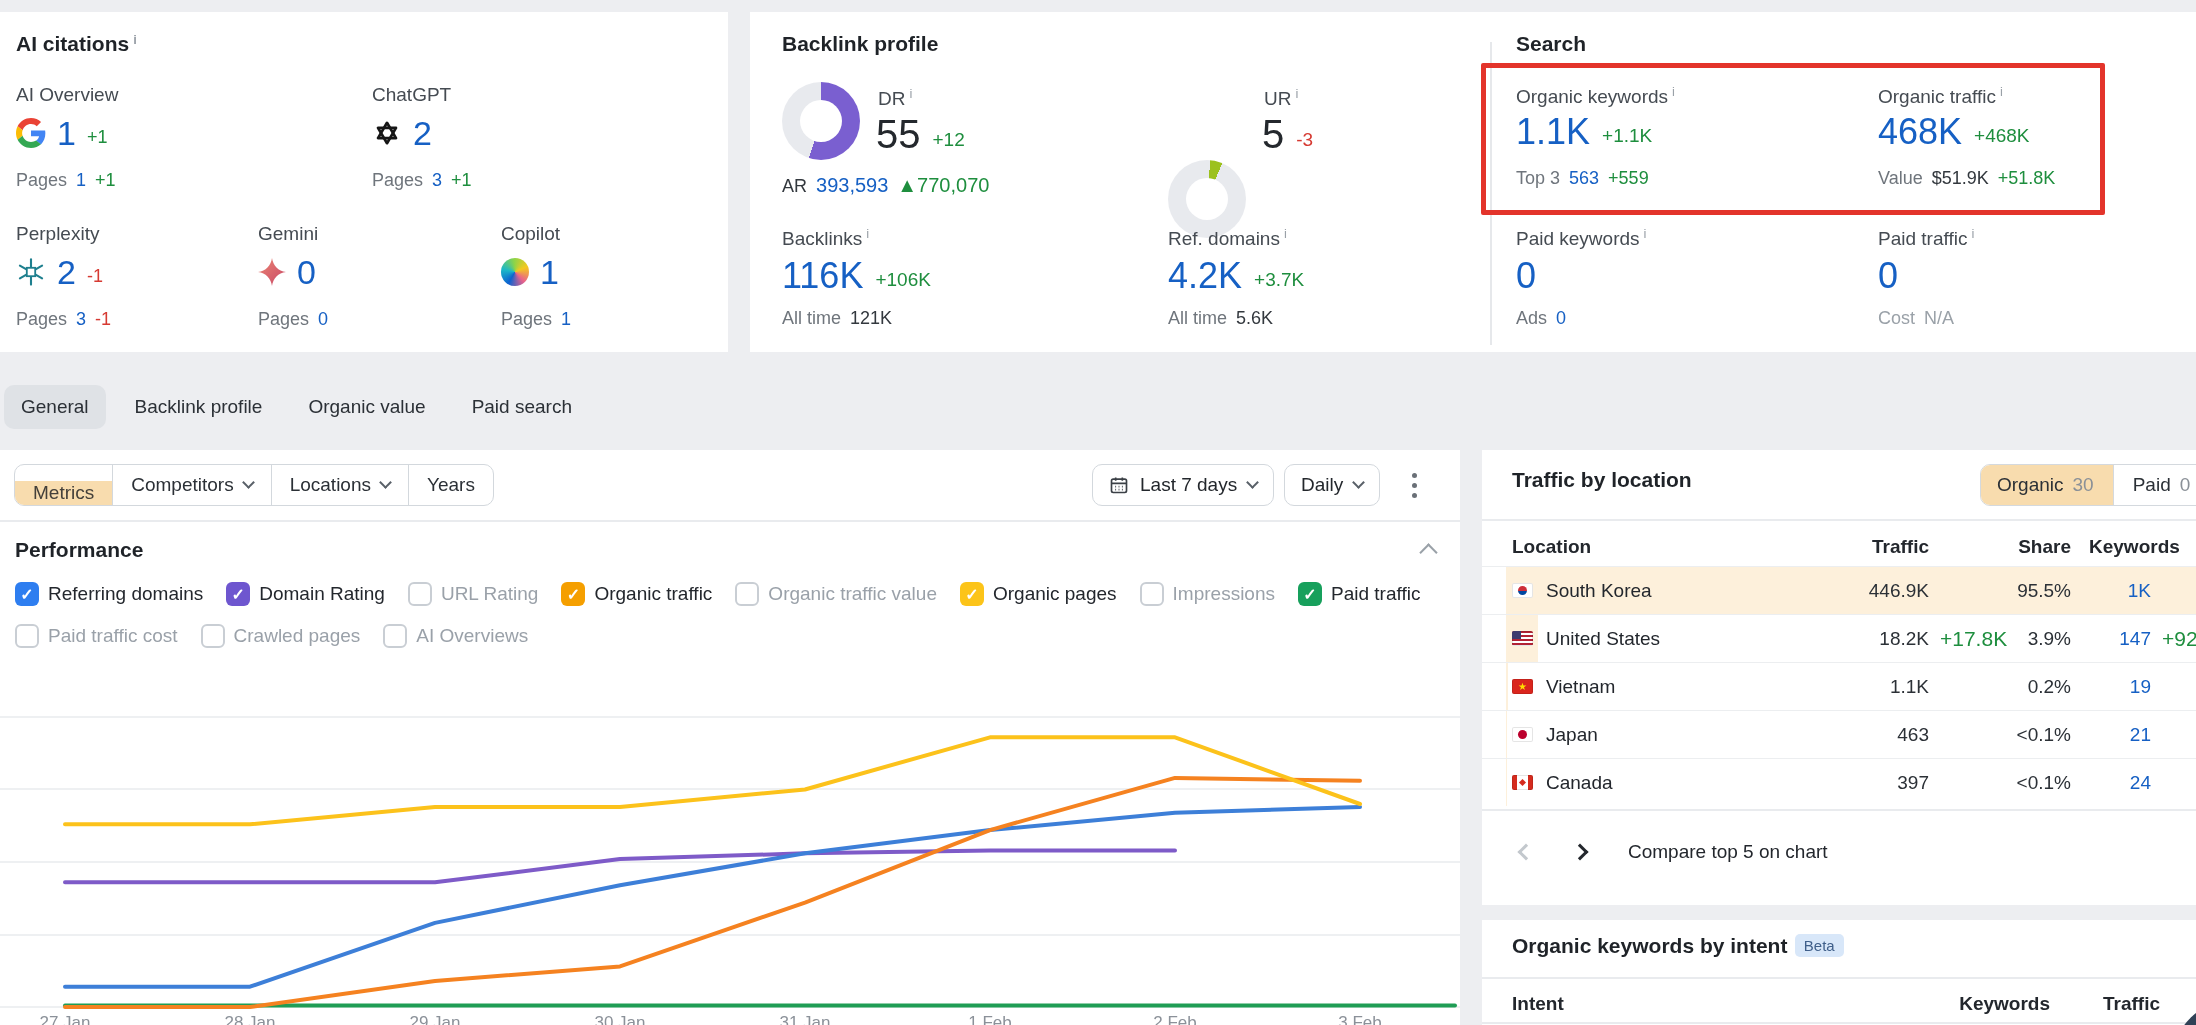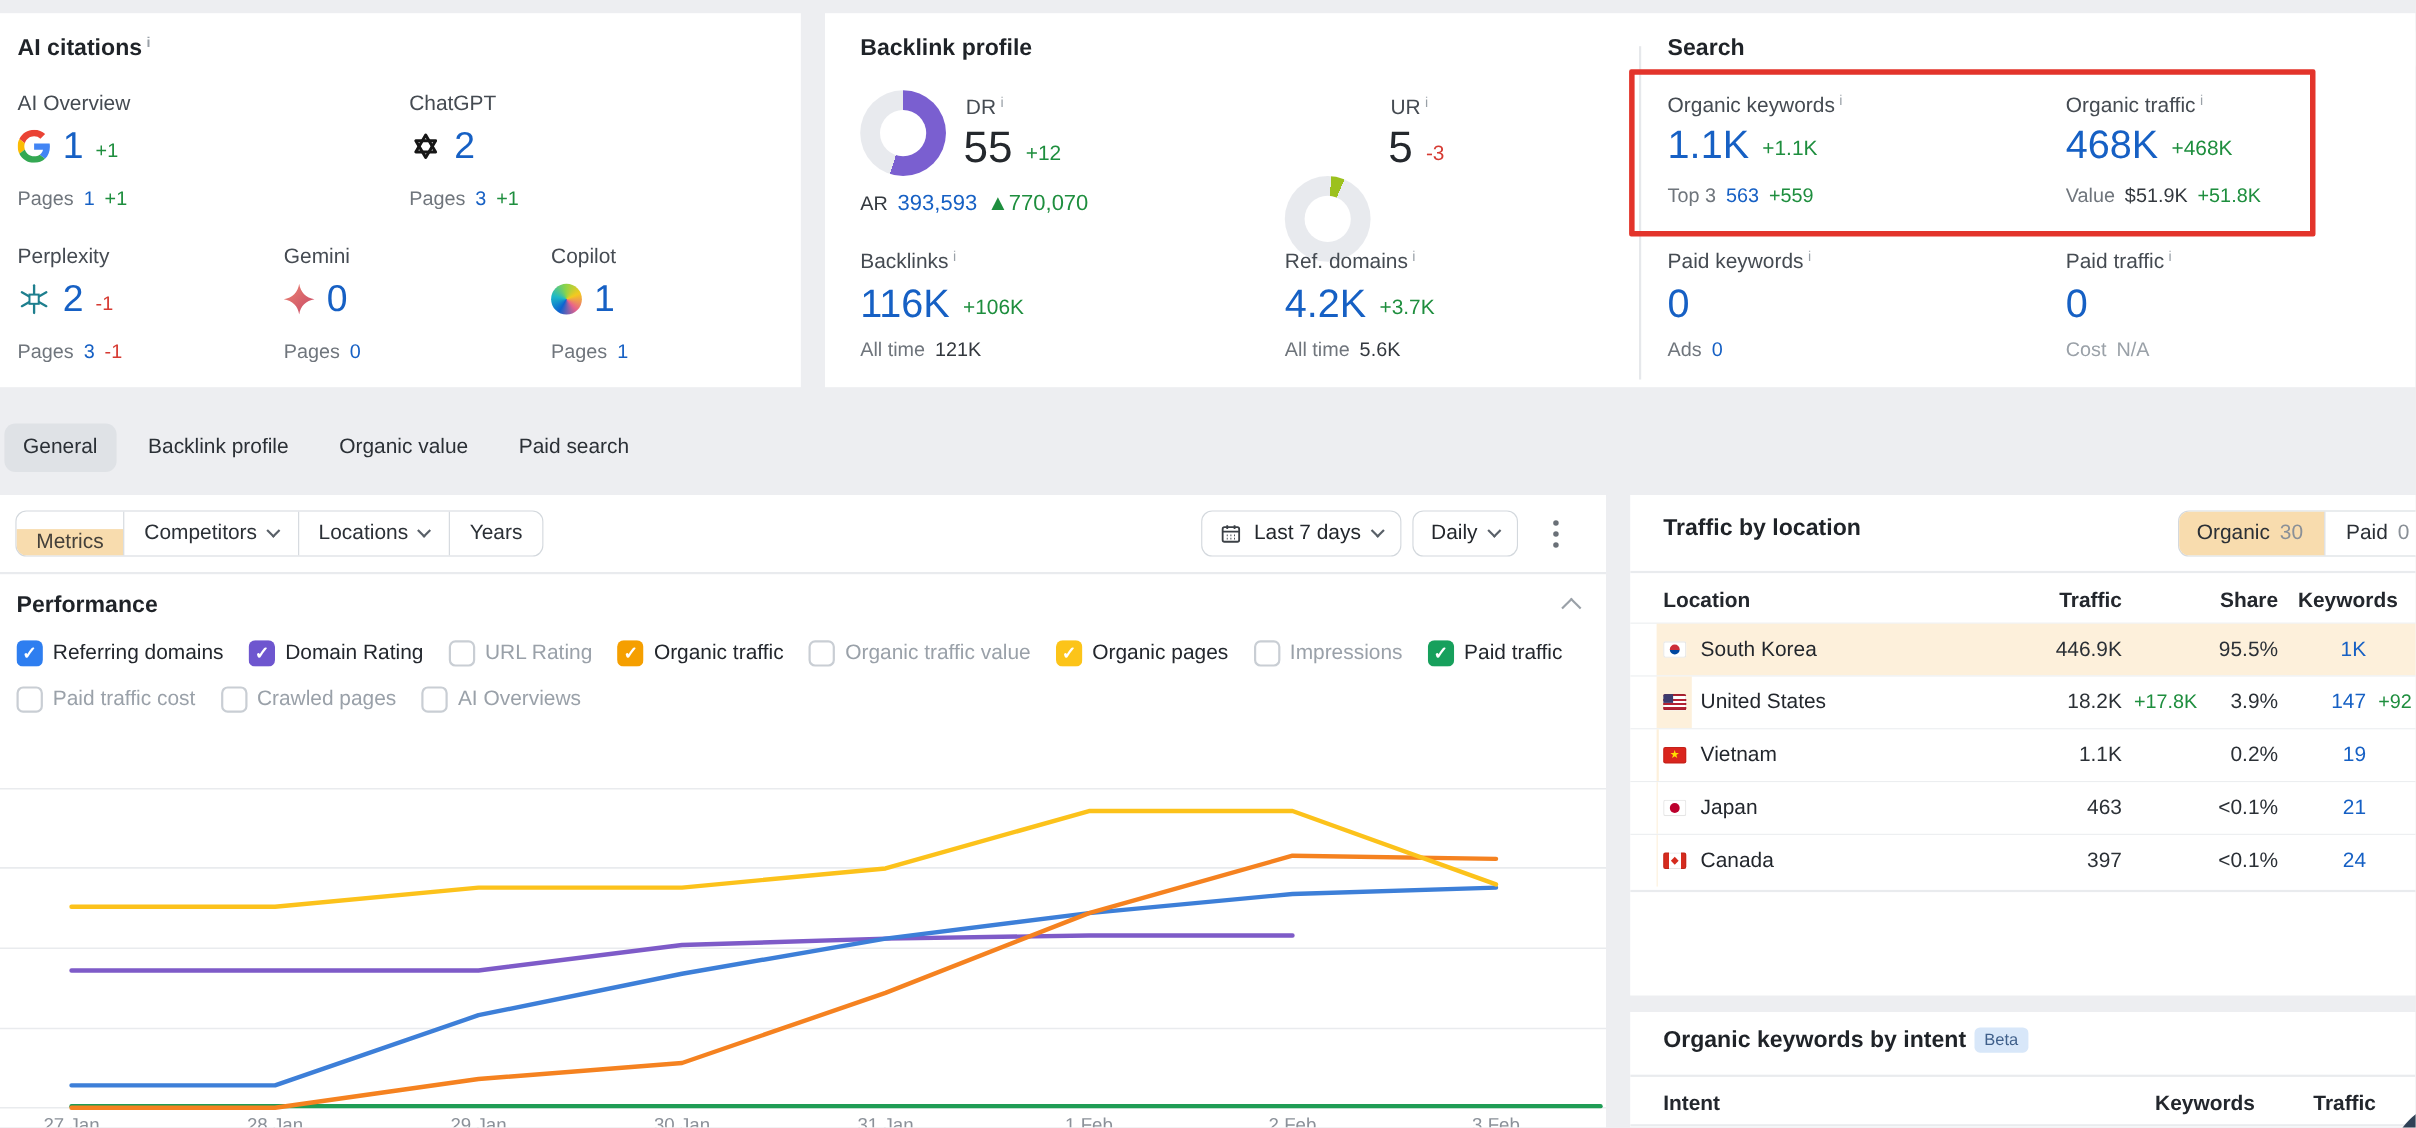--- a/index.html
+++ b/index.html
@@ -63,21 +63,21 @@
   .tg-seg + .tg-seg { border-left:1.5px solid #d4d9de; }
   .thead { position:absolute; left:0; right:0; display:grid; grid-template-columns:292px 125px 78px 64px 80px 1fr; align-items:center; padding-left:30px; font-size:19px; font-weight:700; color:#23272d; }
   .thead .h-traffic { text-align:right; }
   .thead .h-share { grid-column:4; text-align:right; }
   .thead .h-kw { grid-column:5 / 7; padding-left:18px; }
   .trow { position:relative; display:grid; grid-template-columns:292px 125px 78px 64px 80px 1fr; align-items:center; height:48px; padding-left:30px; border-top:1.5px solid #eceef0; font-size:19px; }
   .trow .bar { position:absolute; left:24px; top:0; bottom:0; background:#fdf0db; z-index:0; }
   .trow > .cell { position:relative; z-index:1; }
   .cell.loc { display:flex; align-items:center; gap:13px; color:#23272d; }
   .cell.num { text-align:right; color:#2b3036; }
-  .cell.dsm { font-size:18px; color:#1e8e3e; padding-left:11px; }
+  .cell.dsm { font-size:21px; color:#1e8e3e; padding-left:11px; }
   .cell.kw { text-align:right; color:#1660c4; }
   .flag { width:21px; height:15px; border-radius:2px; position:relative; overflow:hidden; box-shadow:inset 0 0 0 1px rgba(0,0,0,.10); flex:none; }
   .f-kr { background:#fff; } .f-kr::after { content:""; position:absolute; left:6px; top:3px; width:9px; height:9px; border-radius:50%; background:linear-gradient(#cd2e3a 50%, #0047a0 50%); }
   .f-us { background:repeating-linear-gradient(180deg, #b22234 0 2px, #fff 2px 4px); } .f-us::after { content:""; position:absolute; left:0; top:0; width:9px; height:8px; background:#3c3b6e; }
   .f-vn { background:#da251d; } .f-vn::after { content:"★"; position:absolute; inset:0; color:#ffde00; font-size:10px; line-height:15px; text-align:center; }
   .f-jp { background:#fff; } .f-jp::after { content:""; position:absolute; left:6px; top:3px; width:9px; height:9px; border-radius:50%; background:#bc002d; }
   .f-ca { background:linear-gradient(90deg, #d52b1e 0 5px, #fff 5px 16px, #d52b1e 16px); } .f-ca::after { content:""; position:absolute; left:8px; top:5px; width:5px; height:5px; background:#d52b1e; transform:rotate(45deg); }
   .pager { position:absolute; display:flex; align-items:center; gap:42px; }
   .ang { width:12px; height:12px; transform:rotate(45deg); }
   .ang.left { border-left:3px solid #c3c8cd; border-bottom:3px solid #c3c8cd; }
@@ -494,20 +494,25 @@
         </div>
         <div class="cell num">397</div>
         <div class="cell dsm"></div>
         <div class="cell num">&lt;0.1%</div>
         <div class="cell kw">24</div>
         <div class="cell dsm"></div>
       </div>
     </div>
   <div class="divider" style="top:359px;"></div>
 
+  <div class="pager" style="left:38px; top:382px; height:40px;">
+    <span class="ang left"></span>
+    <span class="ang right"></span>
+    <span class="link-dark">Compare top 5 on chart</span>
+  </div>
 </div>
 
 <div class="card" style="left:1482px; top:920px; width:714px; height:105px; overflow:hidden;">
   <div class="abs" style="left:30px; top:14px;">
     <span class="sec-title">Organic keywords by intent</span>
     <span class="badge">Beta</span>
   </div>
   <div class="divider" style="top:57px;"></div>
   <div class="ihead" style="top:66px; height:36px; align-items:center;">
     <div>Intent</div>

